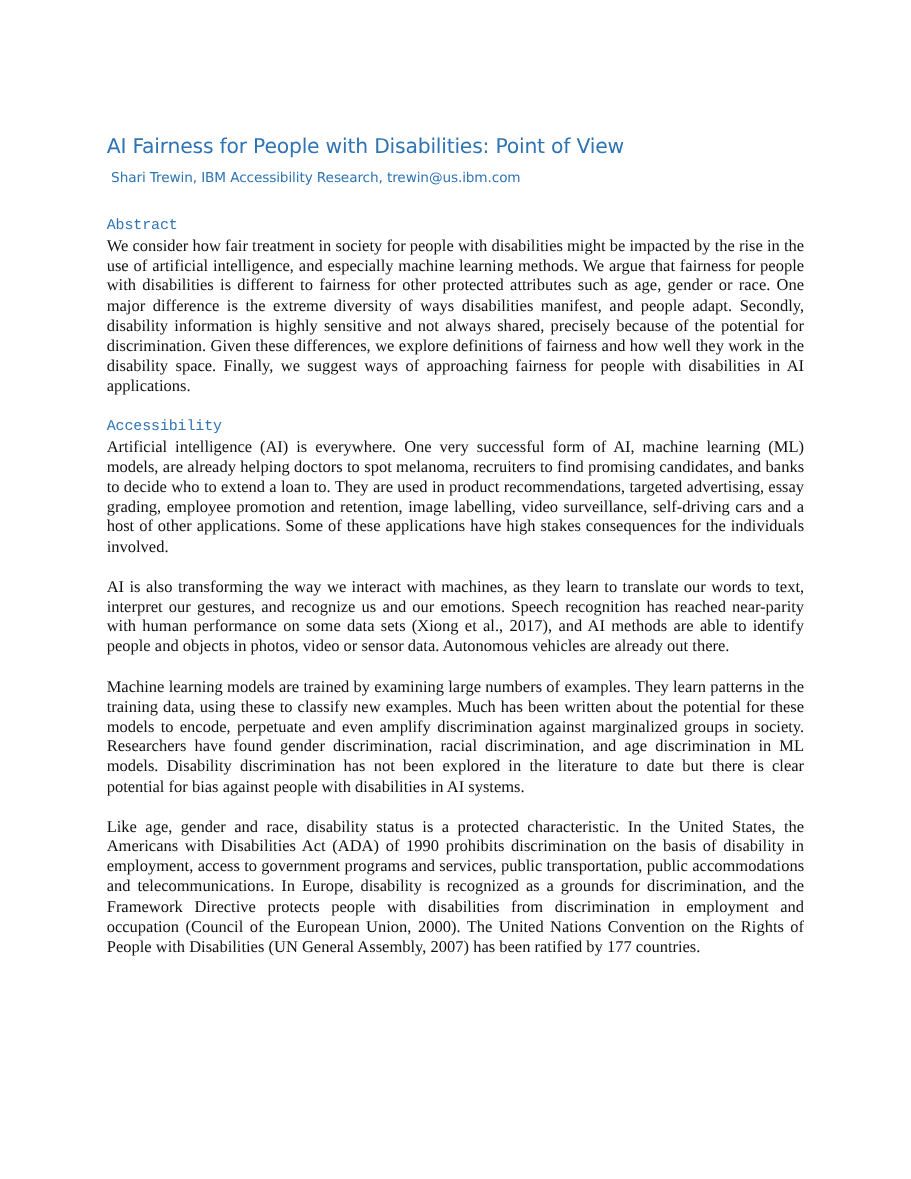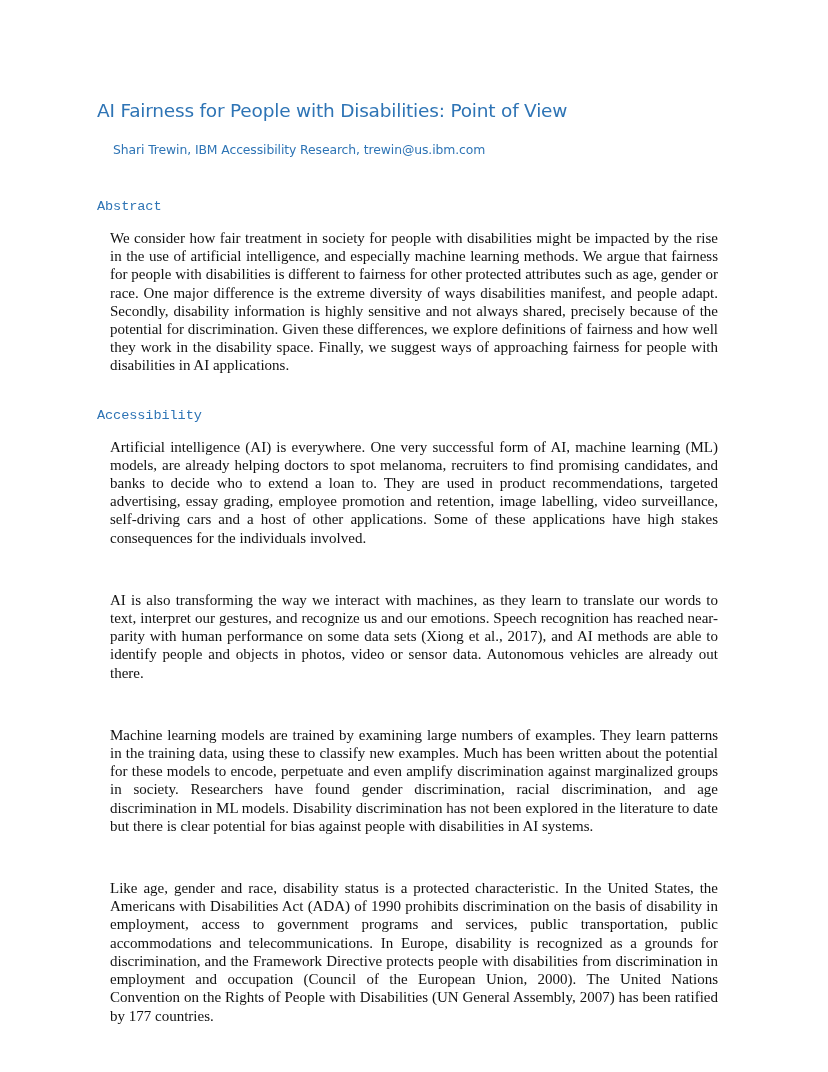--- a/index.html
+++ b/index.html
@@ -9,56 +9,56 @@
     }
     body {
       width: 828px;
       height: 1072px;
       position: relative;
       overflow: hidden;
     }
     .page {
       position: absolute;
       left: 97px;
-      top: 97px;
+      top: 120px;
       width: 634px;
     }
     .title {
       font-family: "DejaVu Sans", sans-serif;
       font-size: 18.5px;
       color: #2e74b5;
       margin: 0;
       line-height: 28px;
       letter-spacing: -0.2px;
       font-weight: normal;
     }
     .byline {
       font-family: "DejaVu Sans", sans-serif;
       font-size: 12.4px;
       color: #2e74b5;
-      margin: 16px;
+      margin: 4px;
       line-height: 18px;
       letter-spacing: -0.1px;
     }
     .section-heading {
       font-family: Liberation Mono, monospace;
       font-size: 13.6px;
       color: #2e74b5;
       margin: 0;
       line-height: 19px;
       font-weight: normal;
       letter-spacing: -0.1px;
     }
     .para {
       font-family: "Liberation Serif", serif;
       font-size: 15px;
       line-height: 18.2px;
       color: #111111;
       text-align: justify;
-      margin: 13px;
+      margin: 0;
     }
     .gap-title {
       height: 22px;
     }
     .gap-section {
       height: 18px;
     }
     .gap-para {
       height: 18px;
     }

